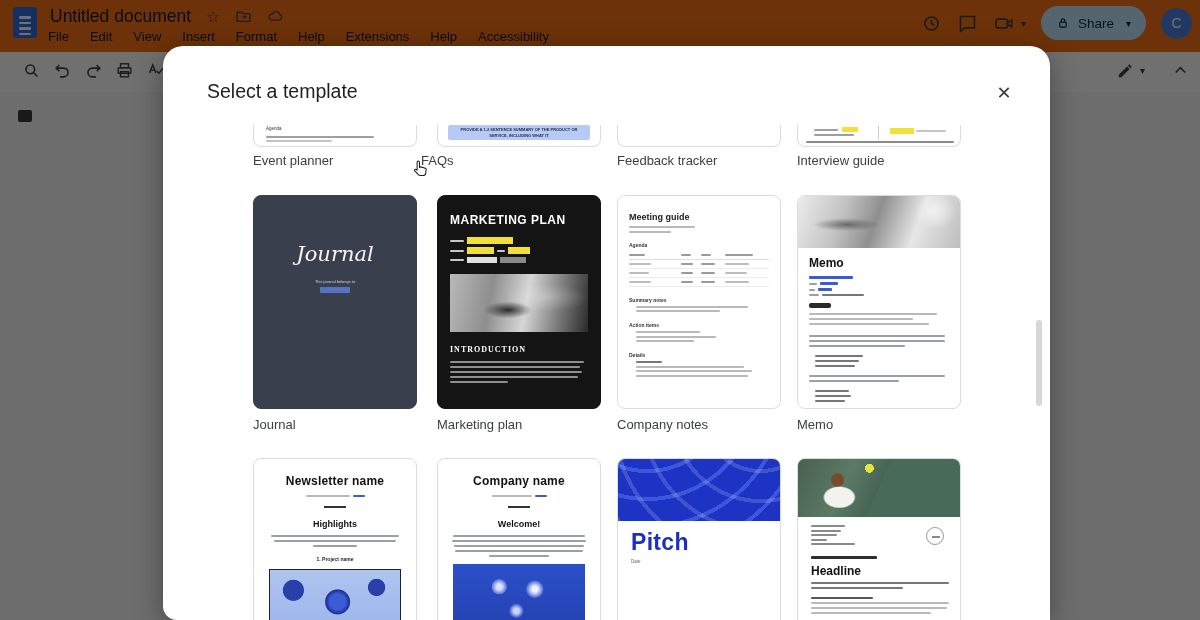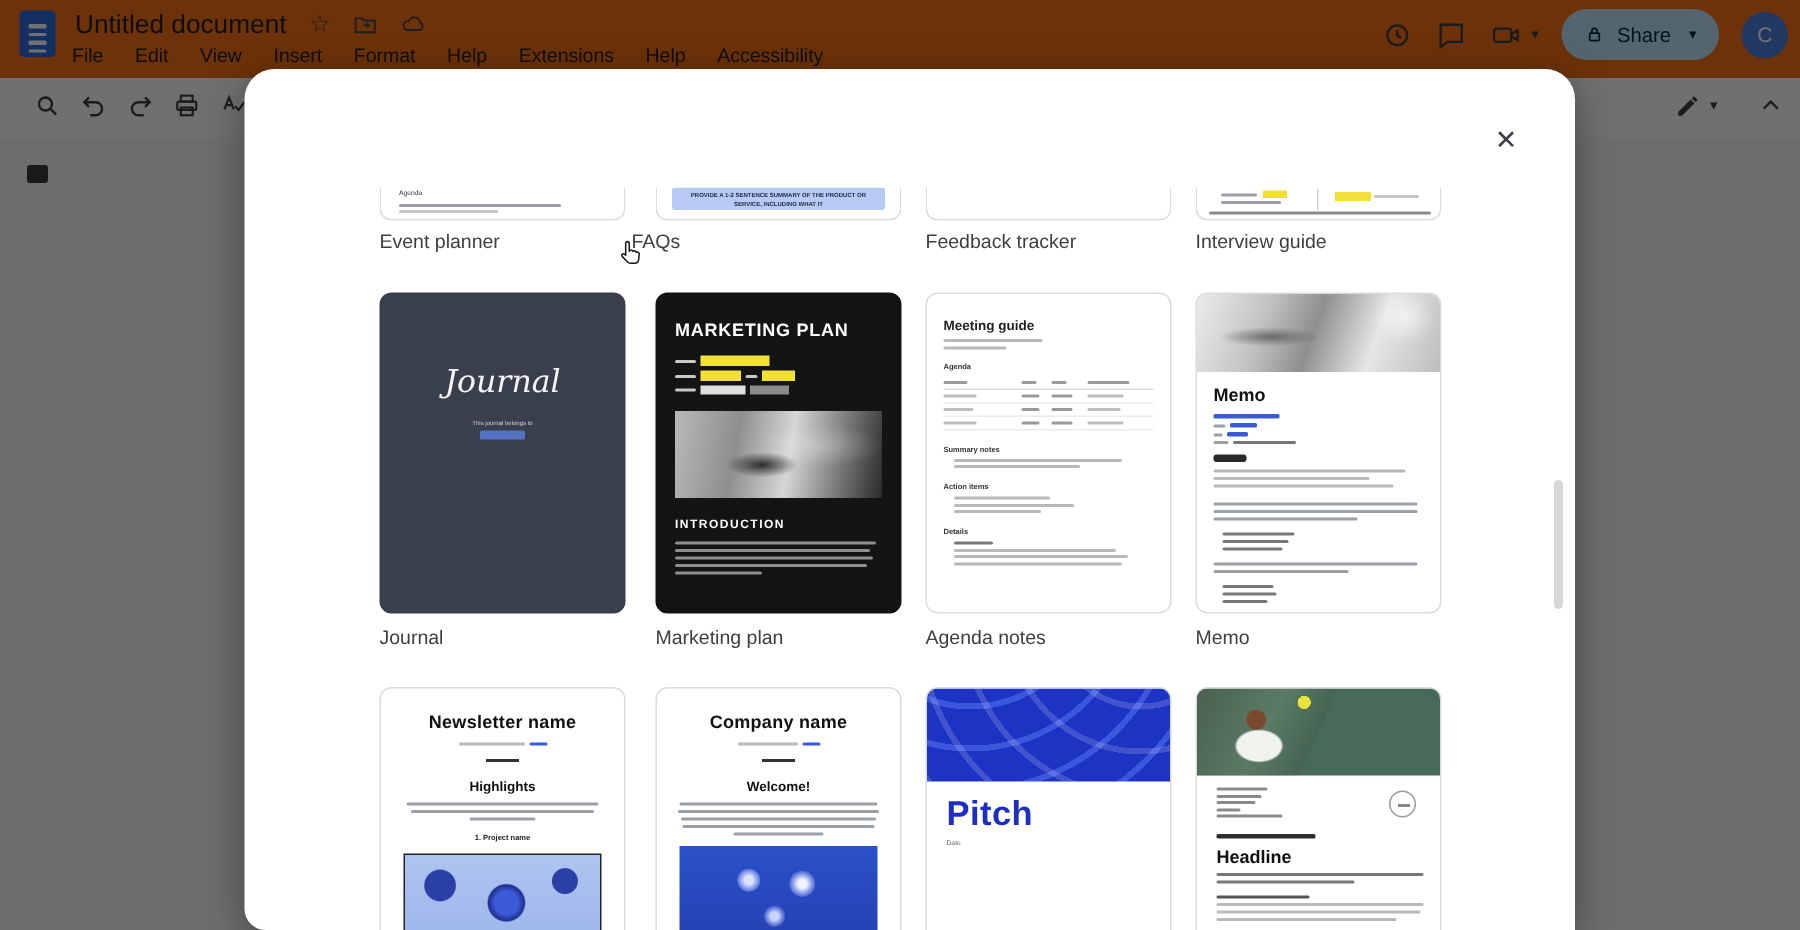--- a/index.html
+++ b/index.html
@@ -73,21 +73,21 @@
 
   
   .marketing { background:#141414; border-color:#141414; padding:12px; }
   .mk-title { margin-top:5px; font-size:12px; font-weight:700; color:#fff; letter-spacing:.5px; white-space:nowrap; }
   .mk-rows { margin-top:10px; display:flex; flex-direction:column; gap:3px; }
   .mk-row { display:flex; align-items:center; gap:3px; }
   .mk-photo { margin-top:11px; height:58px; background:
       radial-gradient(ellipse 34px 12px at 42% 62%, rgba(20,20,20,.85), transparent 70%),
       radial-gradient(ellipse 60px 20px at 70% 40%, rgba(255,255,255,.25), transparent 70%),
       linear-gradient(100deg,#b9b9b9 0%,#8e8e8e 30%,#d6d6d6 55%,#7c7c7c 78%,#2a2a2a 100%); }
-  .mk-section { margin-top:13px; font-size:8px; font-weight:700; color:#fff; letter-spacing:1px; }
+  .mk-section { margin-top:13px; font-size:8px; font-weight:700; color:#fff; letter-spacing:1px;font-family:Liberation Serif, serif; }
   .mk-lines { margin-top:7px; display:flex; flex-direction:column; gap:3px; }
   .mk-lines .sk { background:#8f8f8f; }
 
   
   .meeting { padding:11px; }
   .mt-date { width:14px; height:3px; background:#1a73e8; border-radius:1px; }
   .mt-title { margin-top:5px; font-size:9px; font-weight:700; color:#202124; }
   .mt-sub { margin-top:4px; display:flex; flex-direction:column; gap:2.5px; }
   .mt-h { font-size:5px; font-weight:700; color:#333; }
   .mt-table { margin-top:3px; }
@@ -285,20 +285,21 @@
           </svg>
       </span>
     </div>
   </div>
   <div class="tabs-sq"></div>
 </div>
 
 <div class="scrim"></div>
 
 <div class="modal">
+  <div class="modal-title">Select a template</div>
   <div class="modal-close">✕</div>
 
   <div class="card frag c1">
     <span class="ep-txt">Agenda</span>
     <i class="sk" style="position:absolute;left:12px;top:11px;width:108px"></i>
     <i class="sk" style="position:absolute;left:12px;top:15px;width:66px;background:#c4c4c4"></i>
   </div>
   <div class="card frag c2">
     <div class="faq-box">
       <div>PROVIDE A 1-2 SENTENCE SUMMARY OF THE PRODUCT OR SERVICE, INCLUDING WHAT IT</div>
@@ -454,21 +455,21 @@
       <div class="memo-lines" style="margin-top:8px;padding-left:6px">
         <i class="sk" style="width:34px;background:#777"></i>
         <i class="sk" style="width:36px;background:#777"></i>
         <i class="sk" style="width:30px;background:#777"></i>
       </div>
     </div>
   </div>
 
   <div class="tpl-label2" style="left:90px">Journal</div>
   <div class="tpl-label2" style="left:274px">Marketing plan</div>
-  <div class="tpl-label2" style="left:454px">Agenda notes</div>
+  <div class="tpl-label2" style="left:454px">Company notes</div>
   <div class="tpl-label2" style="left:634px">Memo</div>
 
   <div class="card row3 c1 centered">
     <div class="nl-title">Newsletter name</div>
     <div class="nl-meta">
       <i class="sk" style="width:44px;background:#b9b9b9"></i>
         <i class="blue-bar" style="width:12px;height:2px"></i>
     </div>
     <div class="nl-div"></div>
     <div class="nl-h">Highlights</div>

